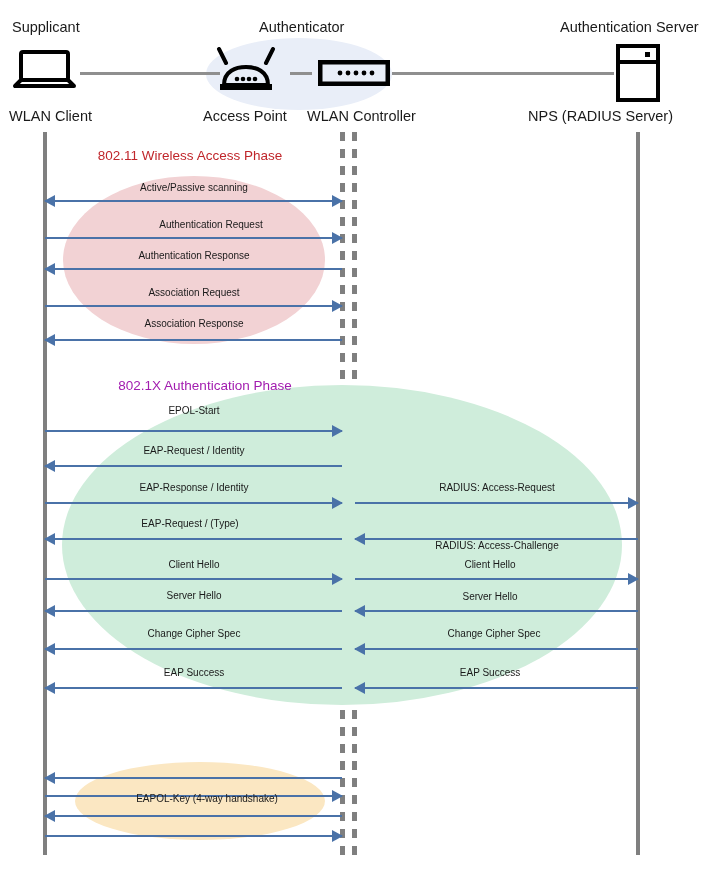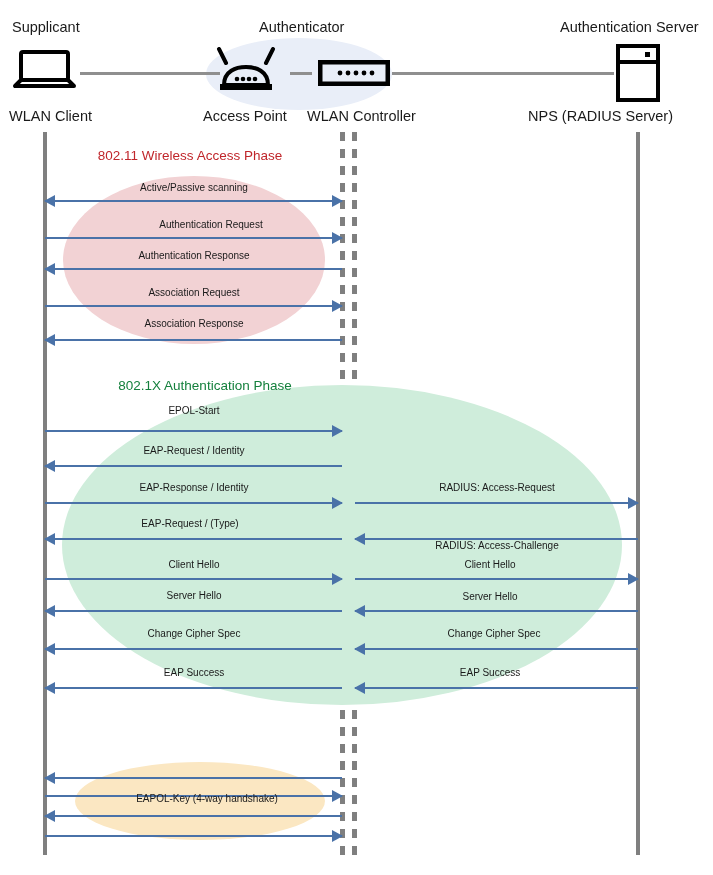--- a/index.html
+++ b/index.html
@@ -65,21 +65,21 @@
 
   
   .phase-label{
     position:absolute;
     font-size:13.5px;
     white-space:nowrap;
     text-align:center;
     line-height:19px;
   }
   .phase-red{color:#c0262b;}
-  .phase-green{color:#15803d;}
+  .phase-green{color:#a21caf;}
   .phase-orange{color:#e0a96d;}
 
   
   .msg{position:absolute;height:0;}
   .msg-line{
     position:absolute;
     left:0; right:0; top:0;
     height:2px;
     background:#4a72a8;
   }

